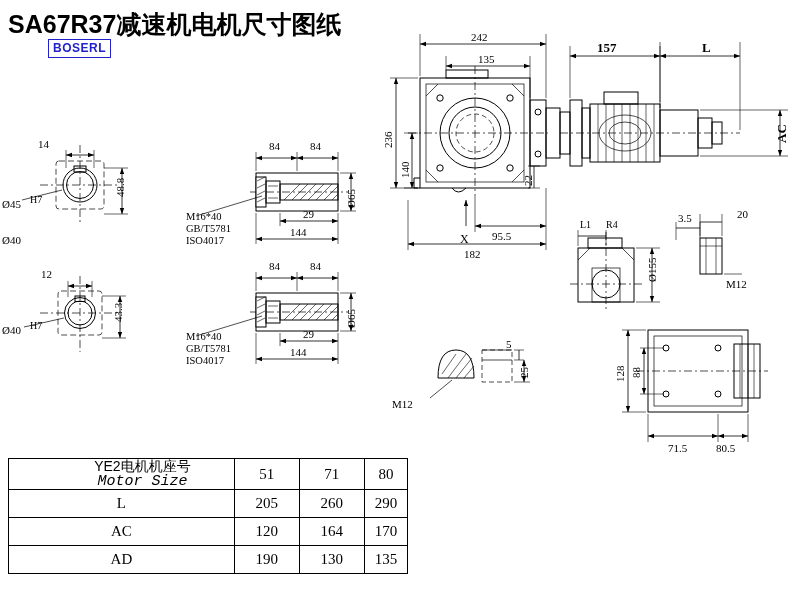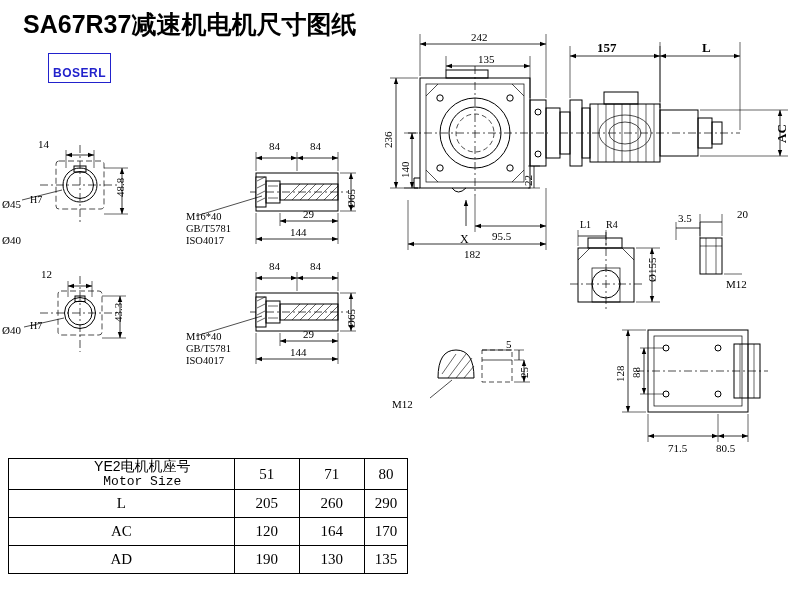--- a/index.html
+++ b/index.html
@@ -7,33 +7,33 @@
     width:800px;height:609px;
     background:#ffffff;
     font-family:"Liberation Sans", sans-serif;
     color:#000;
     position:relative;
     overflow:hidden;
   }
   #root{position:relative;width:800px;height:609px;}
   .abs{position:absolute;}
   .title{
-    left:23px;top:8px;
+    left:8px;top:8px;
     font-size:25px;font-weight:bold;
     font-family:"Liberation Sans", sans-serif;
     letter-spacing:0px;
     white-space:nowrap;
   }
   .logo{
-    left:48px;top:53px;
+    left:48px;top:39px;
     border:1.5px solid #2222cc;
     color:#2222cc;
     font-size:12px;
     font-weight:bold;
-    padding:12px 4px 2px 4px;
+    padding:1px 4px 2px 4px;
     letter-spacing:0.5px;
     font-family:"Liberation Sans", sans-serif;
   }
   svg{display:block;}
   .dim{font-family:"Liberation Serif", serif;font-size:11px;fill:#000;}
   .dimsm{font-family:"Liberation Serif", serif;font-size:10px;fill:#000;}
   .note{font-family:"Liberation Serif", serif;font-size:10.5px;fill:#000;}
   
   .tbl{
     left:8px;top:458px;width:400px;
@@ -48,21 +48,21 @@
     padding:0;
   }
   .tbl td.hdrcell{
     font-family:"Liberation Sans", sans-serif;
     font-size:14px;
     line-height:15px;
     padding-left:42px;
   }
   .tbl td.lbl{font-size:15px;}
   .hdr-cn{display:block;font-size:14px;}
-  .hdr-en{display:block;font-size:13px;font-family:"Liberation Mono", monospace;}
+  .hdr-en{display:block;font-size:15px;font-family:"Liberation Mono", monospace;font-style:italic;}
 </style>
 </head>
 <body>
 
 <div id="root">
 
   <div class="abs title">SA67R37减速机电机尺寸图纸</div>
   <div class="abs logo">BOSERL</div>
 
   <svg class="abs" style="left:0;top:0;" width="800" height="460" viewBox="0 0 800 460">

